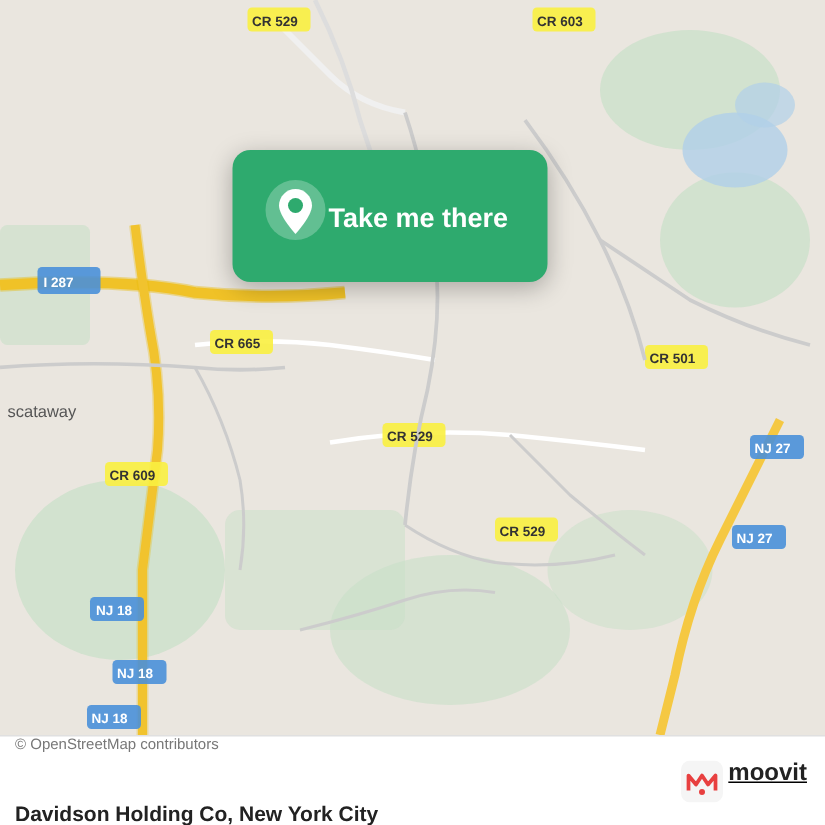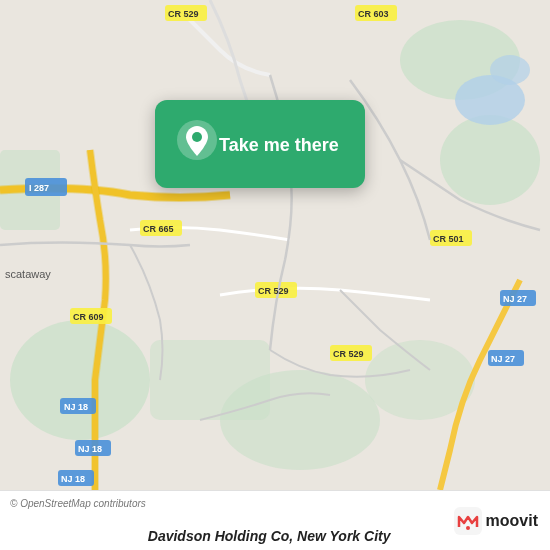--- a/index.html
+++ b/index.html
@@ -62,41 +62,40 @@
       background: #fff;
       display: flex;
       align-items: center;
       justify-content: space-between;
       padding: 0 12px 0 10px;
       border-top: 1px solid #e0e0e0;
     }
 
     #bottom-bar .left-section {
       display: flex;
-      flex-direction: row;
+      flex-direction: column;
       gap: 2px;
-      font-style: italic;
     }
 
     #bottom-bar .osm-credit {
       font-size: 10px;
       color: #777;
     }
 
     #bottom-bar .location-title {
       font-size: 14px;
       font-weight: 600;
       color: #222;
       margin-top: 30px;
     }
 
     #moovit-logo {
       display: flex;
-      align-items: center;
       gap: 4px;
+      text-decoration: underline;
     }
 
     #moovit-logo .moovit-icon {
       width: 28px;
       height: 28px;
     }
 
     #moovit-logo .moovit-text {
       font-size: 16px;
       font-weight: 700;

